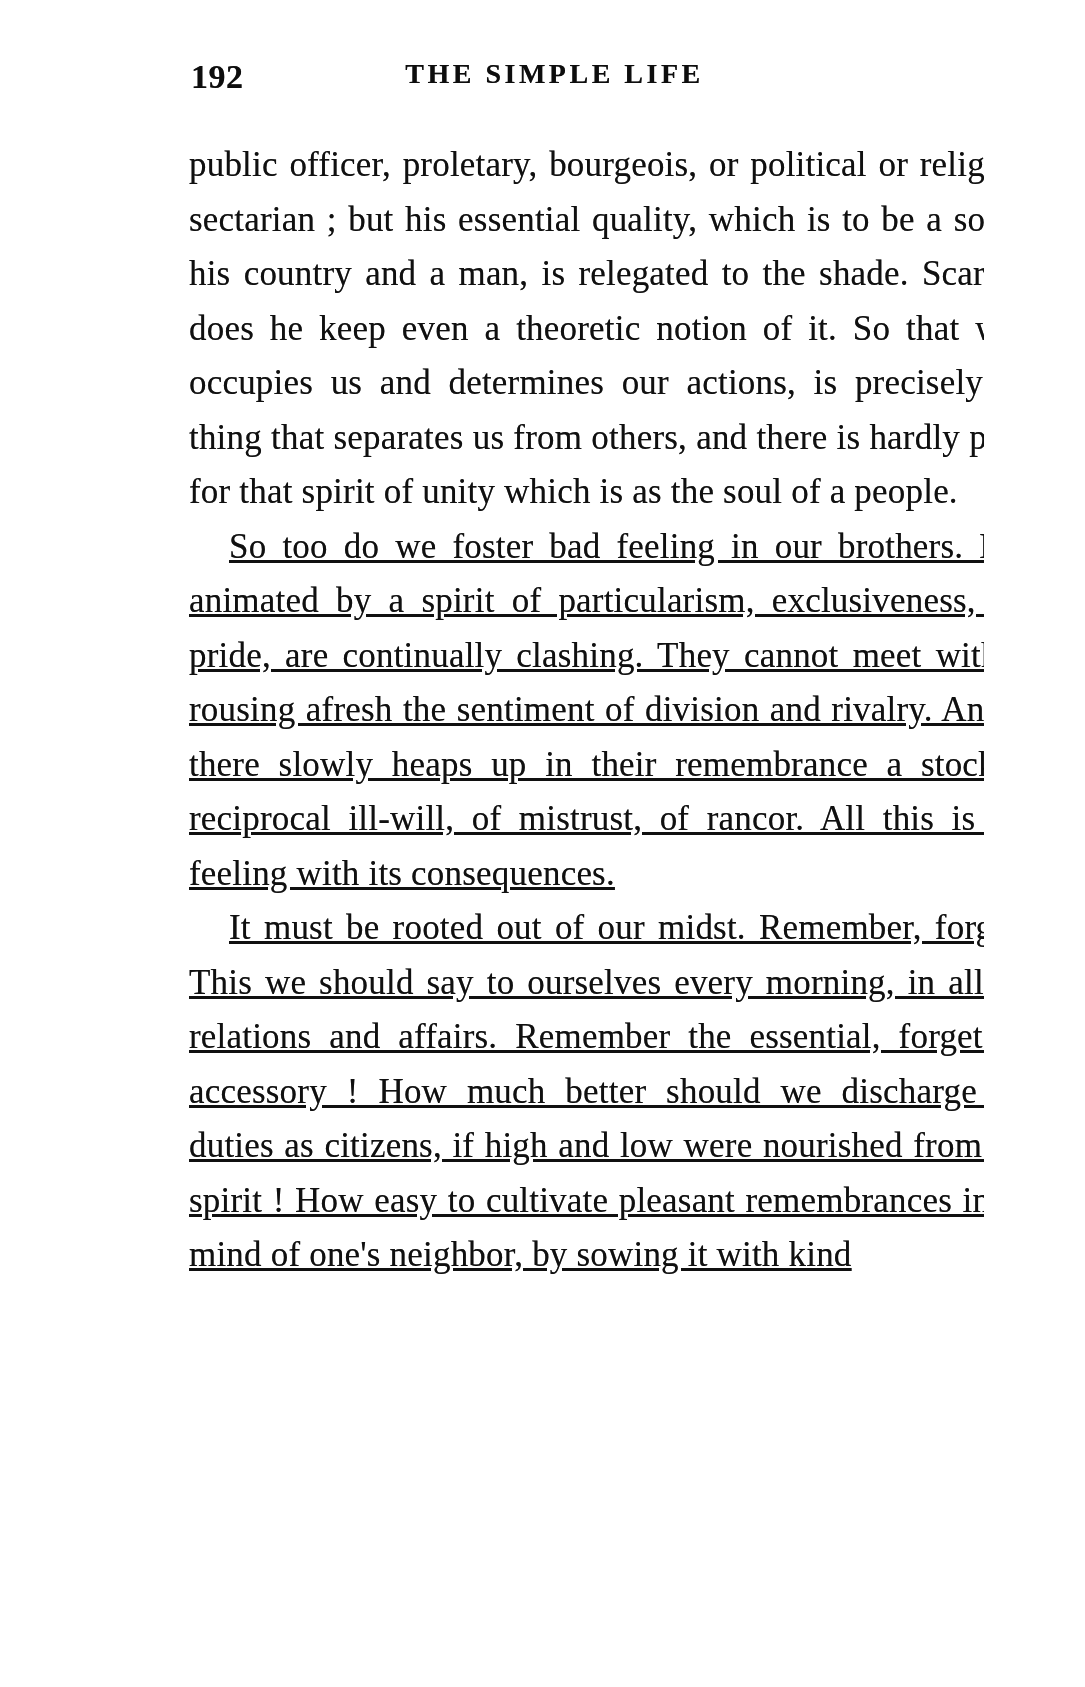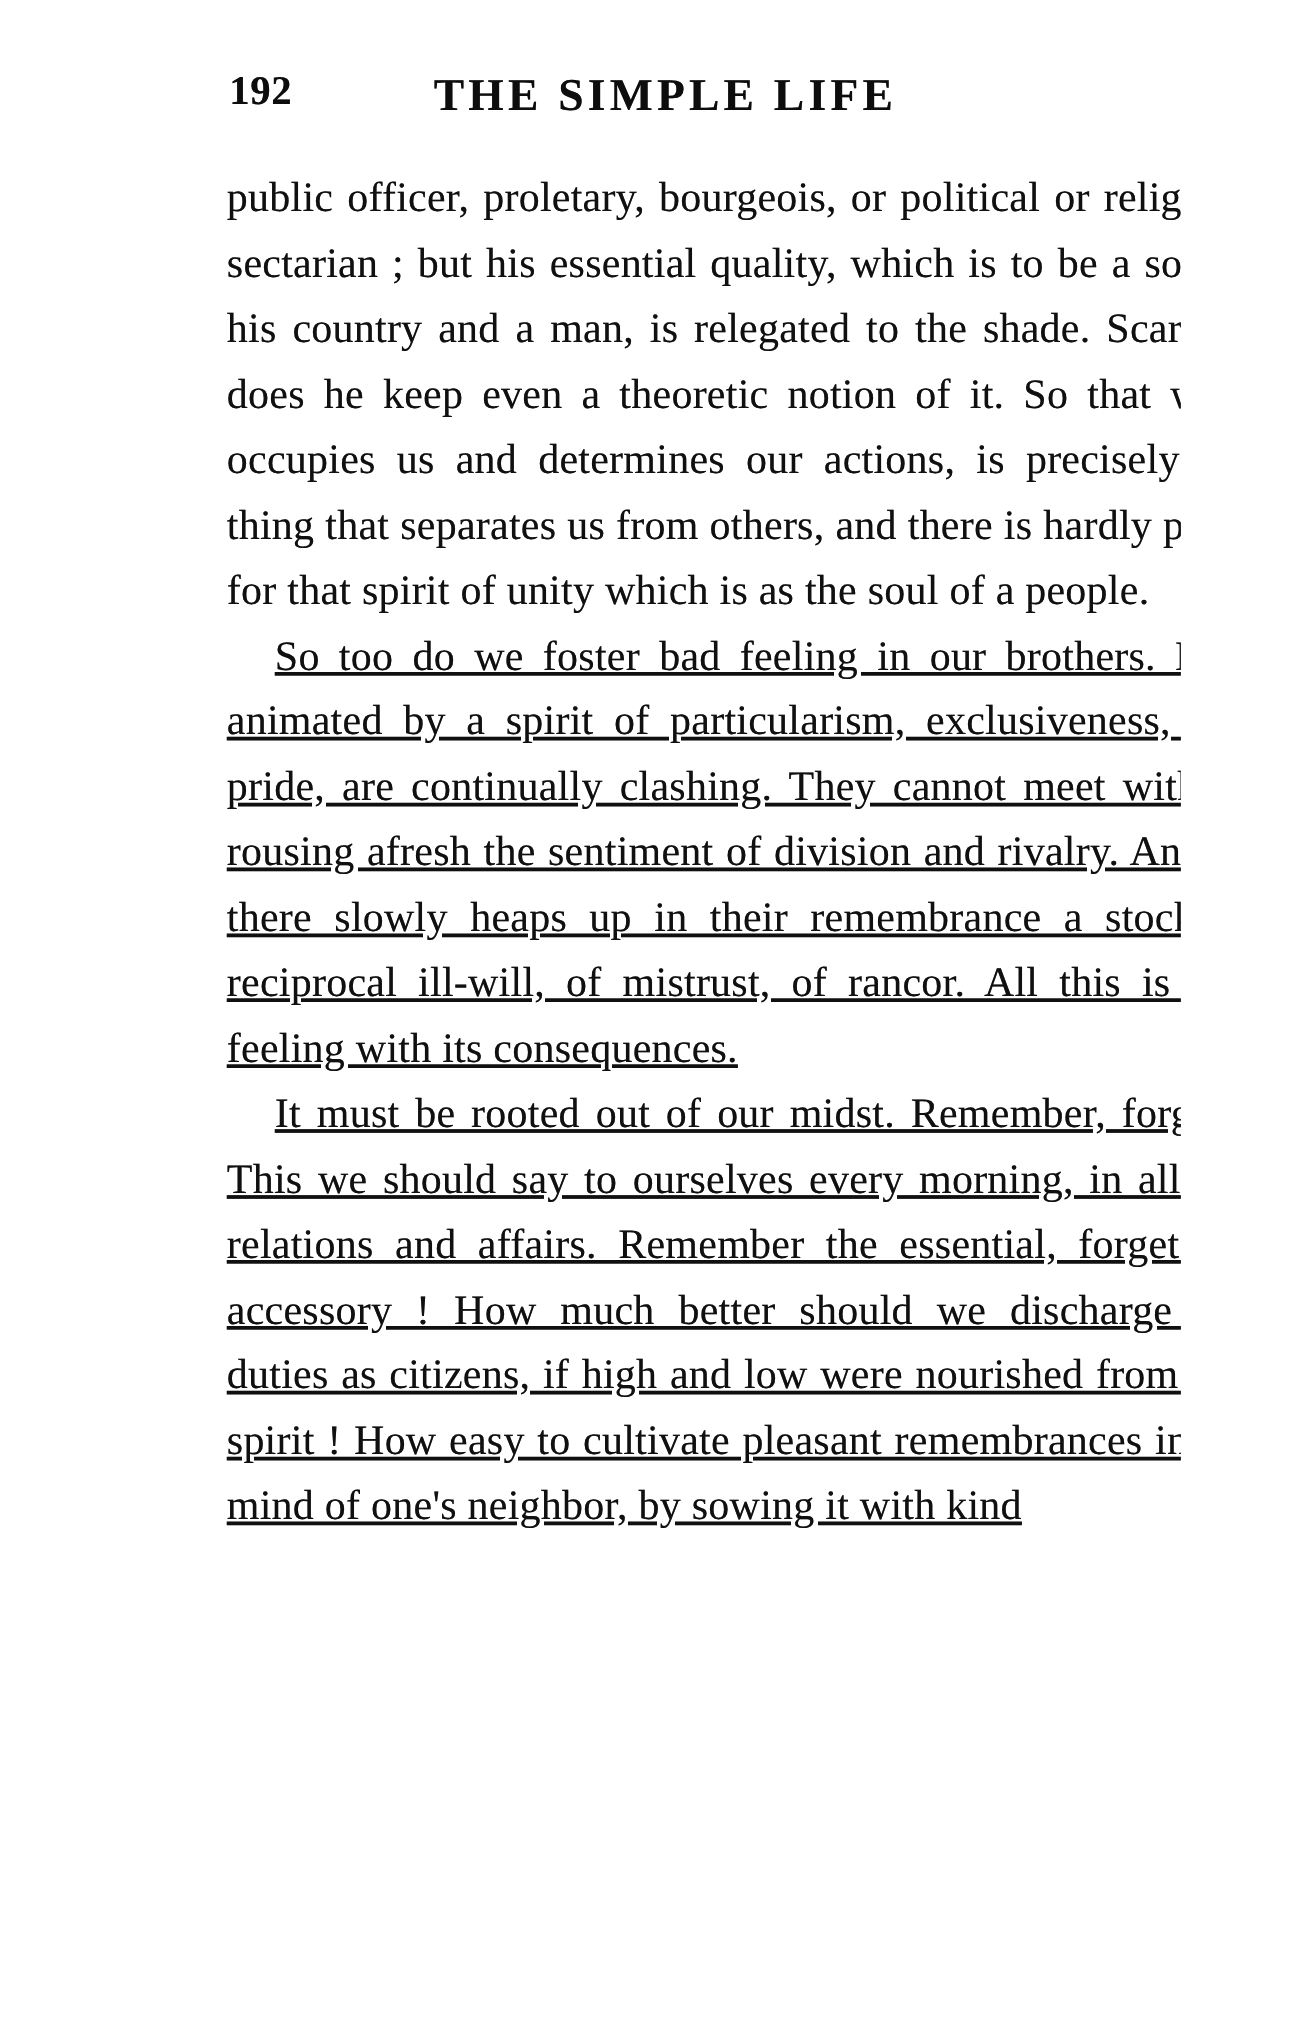--- a/index.html
+++ b/index.html
@@ -32,21 +32,21 @@
     font-weight: bold;
     letter-spacing: 0.5px;
     color: #0d0d0d;
   }
   .running-head {
     position: absolute;
     left: 0;
     right: 0;
     top: 0;
     text-align: center;
-    font-size: 38px;
+    font-size: 28px;
     font-weight: bold;
     letter-spacing: 3.5px;
     color: #0d0d0d;
     padding-left: 24px;
   }
   .body-text {
     position: absolute;
     top: 138px;
     left: 88px;
     width: 855px;

